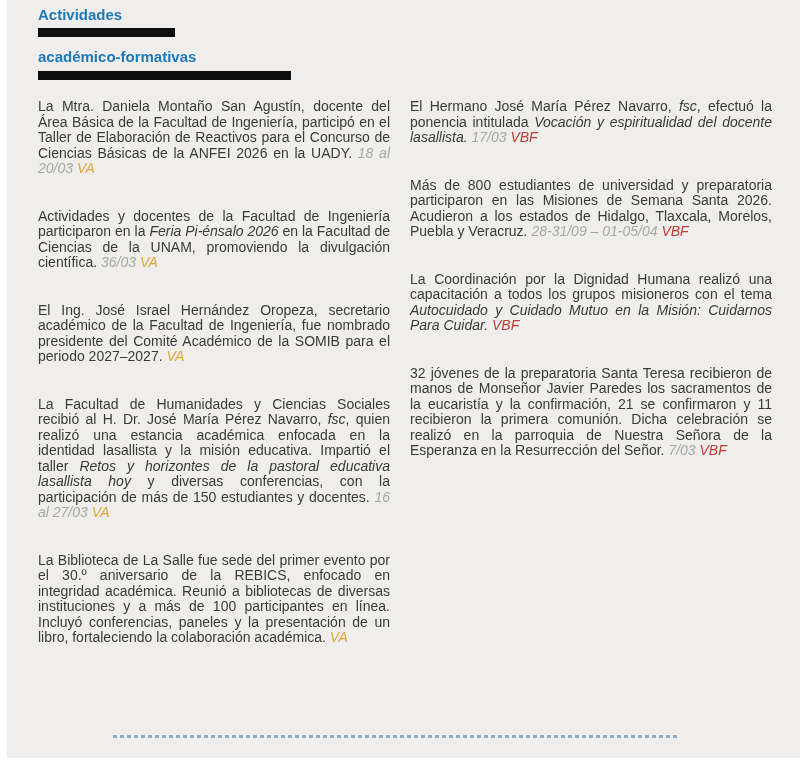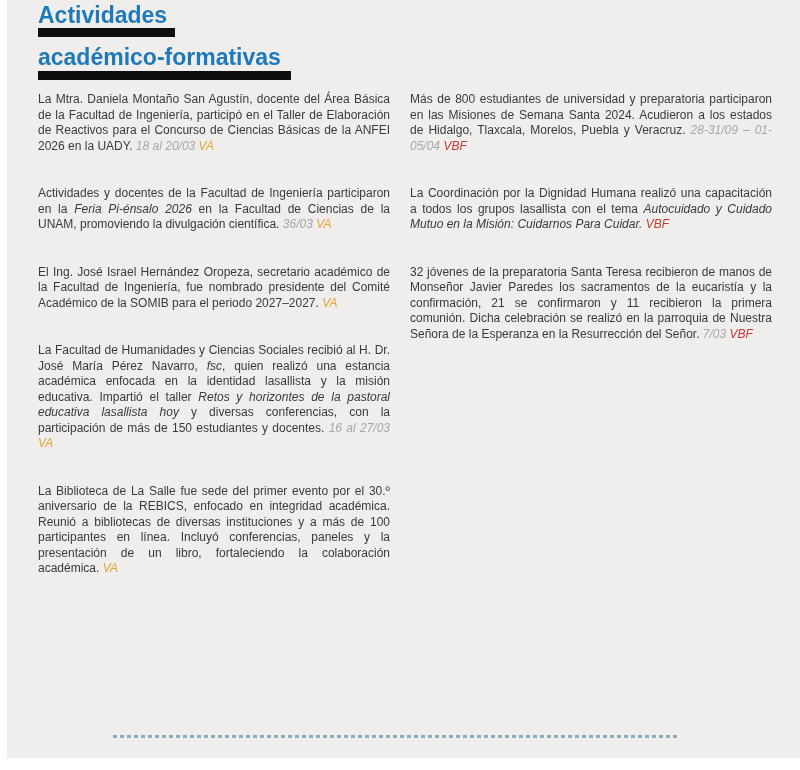--- a/index.html
+++ b/index.html
@@ -20,39 +20,39 @@
   }
   .page{
     position:absolute;left:7px;top:0;right:0;bottom:12px;
     background:var(--background);
   }
   .content{
     position:absolute;left:31px;top:3px;width:735px;
   }
   .title-line{
     margin:0;padding:0;
-    font-size:23px;line-height:24px;font-weight:bold;
+    font-size:15px;line-height:24px;font-weight:bold;
     color:var(--title-blue);
     letter-spacing:0px;
   }
   .title-bar{
     height:9px;background:var(--bar-black);
   }
   .bar-1{width:137px;margin-top:1px;}
   .bar-2{width:253px;margin-top:2px;}
   .title-line-2{margin-top:8px;}
   .columns{
     display:flex;gap:20px;margin-top:12px;
   }
   .col{color:var(--body-text);}
   .col-left{width:352px;}
   .col-right{width:362px;}
   .news-item{
-    margin:0 0 32px 0;
-    font-size:12px;line-height:15.5px;
+    margin:7px 0 32px 0;
+    font-size:14px;line-height:15.5px;
     text-align:justify;
     hyphens:auto;-webkit-hyphens:auto;
     color:var(--body-text);
   }
   .news-item:last-child{margin-bottom:0;}
   .seg-n{font-style:normal;}
   .seg-i{font-style:italic;}
   .seg-d{font-style:italic;color:var(--date-gray);}
   .seg-va{font-style:italic;color:var(--tag-va-gold);}
   .seg-vbf{font-style:italic;color:var(--tag-vbf-red);}
@@ -74,21 +74,22 @@
 
     <div class="columns">
       <div class="col col-left">
           <p class="news-item"><span class="seg-n">La Mtra. Daniela Montaño San Agustín, docente del Área Básica de la Facultad de Ingeniería, participó en el Taller de Elaboración de Reactivos para el Concurso de Ciencias Básicas de la ANFEI 2026 en la UADY. </span><span class="seg-d">18 al 20/03 </span><span class="seg-va">VA</span></p>
           <p class="news-item"><span class="seg-n">Actividades y docentes de la Facultad de Ingeniería participaron en la </span><span class="seg-i">Feria Pi-énsalo 2026</span><span class="seg-n"> en la Facultad de Ciencias de la UNAM, promoviendo la divulgación científica. </span><span class="seg-d">36/03 </span><span class="seg-va">VA</span></p>
           <p class="news-item"><span class="seg-n">El Ing. José Israel Hernández Oropeza, secretario académico de la Facultad de Ingeniería, fue nombrado presidente del Comité Académico de la SOMIB para el periodo 2027–2027. </span><span class="seg-va">VA</span></p>
           <p class="news-item"><span class="seg-n">La Facultad de Humanidades y Ciencias Sociales recibió al H. Dr. José María Pérez Navarro, </span><span class="seg-i">fsc</span><span class="seg-n">, quien realizó una estancia académica enfocada en la identidad lasallista y la misión educativa. Impartió el taller </span><span class="seg-i">Retos y horizontes de la pastoral educativa lasallista hoy</span><span class="seg-n"> y diversas conferencias, con la participación de más de 150 estudiantes y docentes. </span><span class="seg-d">16 al 27/03 </span><span class="seg-va">VA</span></p>
           <p class="news-item"><span class="seg-n">La Biblioteca de La Salle fue sede del primer evento por el 30.º aniversario de la REBICS, enfocado en integridad académica. Reunió a bibliotecas de diversas instituciones y a más de 100 participantes en línea. Incluyó conferencias, paneles y la presentación de un libro, fortaleciendo la colaboración académica. </span><span class="seg-va">VA</span></p>
         </div>
       <div class="col col-right">
-          <p class="news-item"><span class="seg-n">Más de 800 estudiantes de universidad y preparatoria participaron en las Misiones de Semana Santa 2024. Acudieron a los estados de Hidalgo, Tlaxcala, Morelos, Puebla y Veracruz. </span><span class="seg-d">28-31/09 – 01-05/04 </span><span class="seg-vbf">VBF</span></p>
-          <p class="news-item"><span class="seg-n">La Coordinación por la Dignidad Humana realizó una capacitación a todos los grupos lasallista con el tema </span><span class="seg-i">Autocuidado y Cuidado Mutuo en la Misión: Cuidarnos Para Cuidar.</span><span class="seg-n"> </span><span class="seg-vbf">VBF</span></p>
+          <p class="news-item"><span class="seg-n">El Hermano José María Pérez Navarro, </span><span class="seg-i">fsc</span><span class="seg-n">, efectuó la ponencia intitulada </span><span class="seg-i">Vocación y espiritualidad del docente lasallista.</span><span class="seg-n"> </span><span class="seg-d">17/03 </span><span class="seg-vbf">VBF</span></p>
+          <p class="news-item"><span class="seg-n">Más de 800 estudiantes de universidad y preparatoria participaron en las Misiones de Semana Santa 2026. Acudieron a los estados de Hidalgo, Tlaxcala, Morelos, Puebla y Veracruz. </span><span class="seg-d">28-31/09 – 01-05/04 </span><span class="seg-vbf">VBF</span></p>
+          <p class="news-item"><span class="seg-n">La Coordinación por la Dignidad Humana realizó una capacitación a todos los grupos misioneros con el tema </span><span class="seg-i">Autocuidado y Cuidado Mutuo en la Misión: Cuidarnos Para Cuidar.</span><span class="seg-n"> </span><span class="seg-vbf">VBF</span></p>
           <p class="news-item"><span class="seg-n">32 jóvenes de la preparatoria Santa Teresa recibieron de manos de Monseñor Javier Paredes los sacramentos de la eucaristía y la confirmación, 21 se confirmaron y 11 recibieron la primera comunión. Dicha celebración se realizó en la parroquia de Nuestra Señora de la Esperanza en la Resurrección del Señor. </span><span class="seg-d">7/03 </span><span class="seg-vbf">VBF</span></p>
         </div>
     </div>
 
   </div>
   <div class="divider"></div>
 </div>
 
 </body></html>

